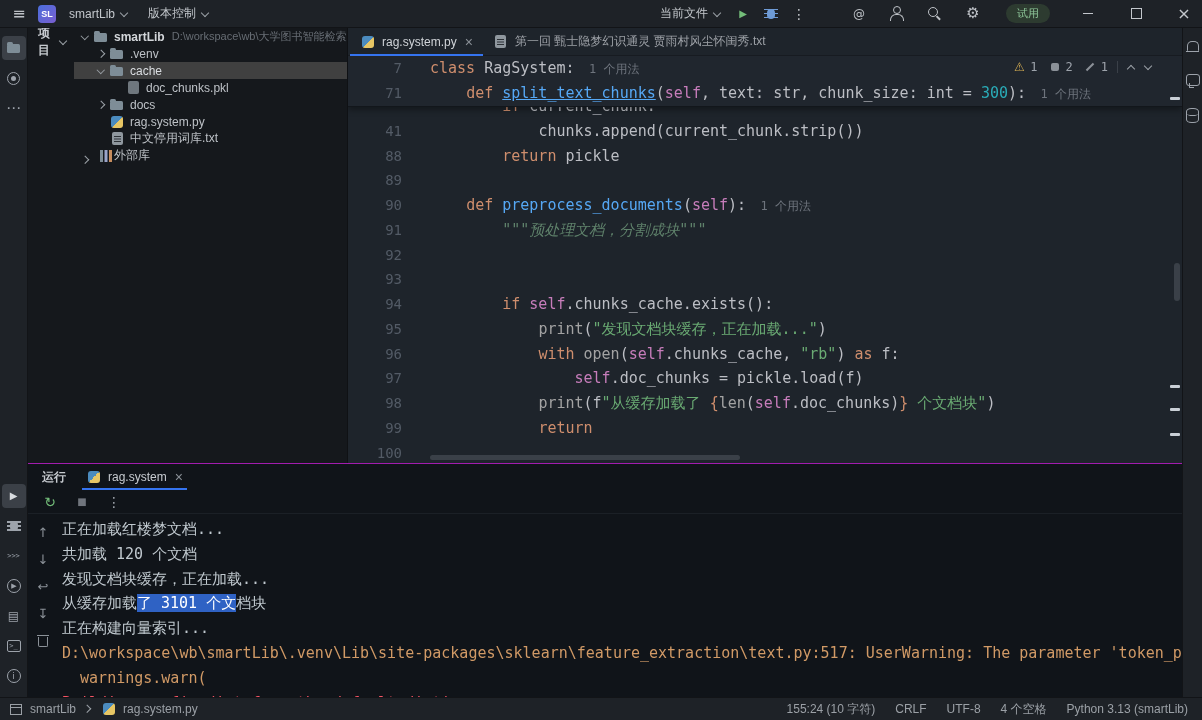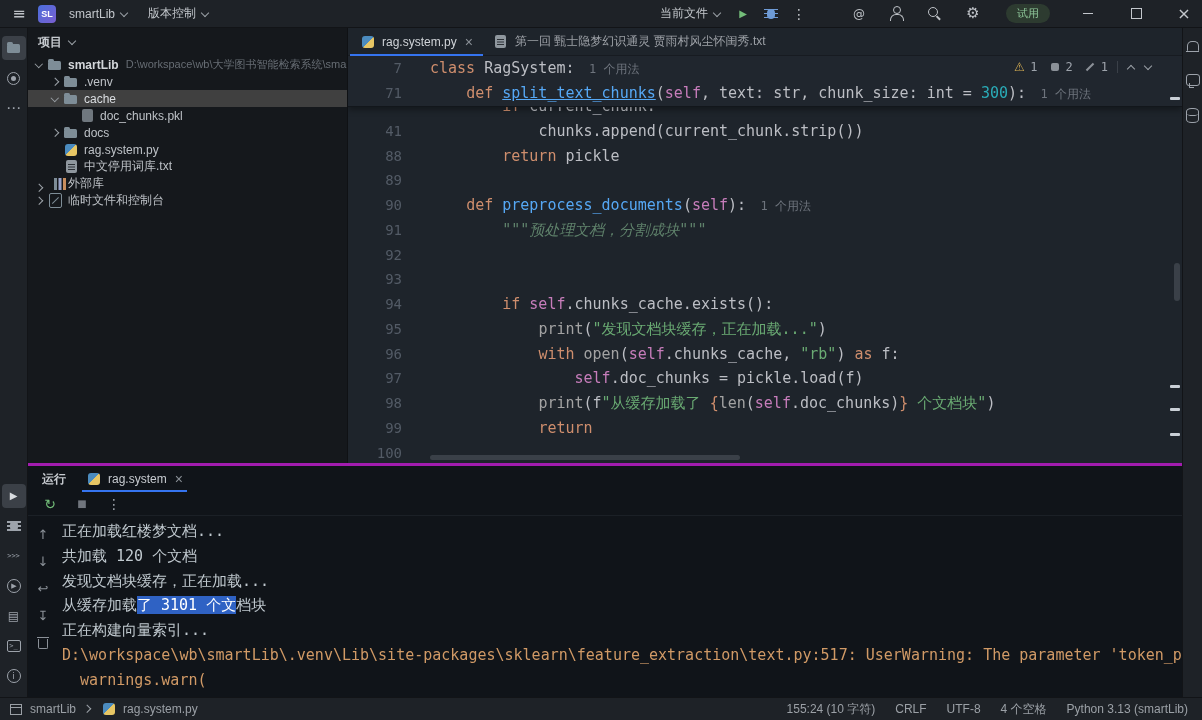--- a/index.html
+++ b/index.html
@@ -94,21 +94,21 @@
   .rightstrip{width:20px;flex:0 0 20px;background:#1e2227;border-left:1px solid #121417;
     display:flex;flex-direction:column;align-items:center;padding-top:10px;gap:16px;color:#9da3ab}
   .strip-btn{width:24px;height:24px;border-radius:4px;display:flex;align-items:center;justify-content:center;color:#9da3ab;margin:3px 0}
   .strip-btn.active{background:#3b4047;color:#d9dce0}
   .strip-btn.sm{width:18px;height:18px;margin:0}
   .strip-spacer{flex:1}
   .content{flex:1;display:flex;flex-direction:column;min-width:0}
   .upper{height:435px;flex:0 0 435px;display:flex;min-height:0}
 
   
-  .project{width:320px;flex:0 0 320px;background:#15181c;border-right:1px solid #0f1114;display:flex;flex-direction:column;overflow:hidden}
+  .project{width:320px;flex:0 0 320px;background:#15181c;border-right:1px solid #0f1114;display:flex;flex-direction:row;overflow:hidden}
   .proj-head{height:28px;flex:0 0 28px;display:flex;align-items:center;gap:6px;padding:0 10px;color:#c7cbd0;font-weight:bold}
   .tree{flex:1;overflow:hidden}
   .trow{height:17px;display:flex;align-items:center;white-space:nowrap;color:#bdc1c6}
   .trow.selected{background:#404040;color:#dadde1}
   .tchev{width:13px;height:8px;position:relative;flex:0 0 13px}
   .tchev.cdown::before,.tchev.cright::before{content:"";position:absolute;width:4.5px;height:4.5px;border-right:1.3px solid #9aa0a6;border-bottom:1.3px solid #9aa0a6;left:2px}
   .tchev.cdown::before{transform:rotate(45deg);top:0}
   .tchev.cright::before{transform:rotate(-45deg);top:1px}
   .tlabel{margin-left:5px}
   .tlabel.bold{font-weight:bold;color:#d3d6da}
@@ -142,21 +142,21 @@
   .tk-plain{color:#bcbec4}
   .tk-inlay{color:#6e747d;font-size:12px}
   .inspect{position:absolute;top:3px;right:30px;z-index:5;display:flex;align-items:center;gap:9px;color:#9da3ab;font-size:12px}
   .insp{display:inline-flex;align-items:center;gap:3px}
   .insp-div{width:1px;height:12px;background:#3a4048}
   .vscroll{position:absolute;right:2px;top:207px;width:6px;height:38px;background:#4a5058;border-radius:3px;opacity:.65;z-index:6}
   .hscroll{position:absolute;left:82px;bottom:3px;width:310px;height:5px;background:#4a5058;border-radius:3px;opacity:.65;z-index:6}
   .emark{position:absolute;right:2px;width:10px;height:3px;border-radius:1px;z-index:6}
 
   
-  .console{flex:1;background:#101419;border-top:3px solid #a21caf;display:flex;flex-direction:column;min-height:0}
+  .console{flex:1;background:#101419;border-top:1px solid #a21caf;display:flex;flex-direction:column;min-height:0}
   .con-head{height:26px;flex:0 0 26px;display:flex;align-items:center;gap:16px;padding-left:14px}
   .con-title{color:#c7cbd0;font-weight:bold}
   .con-tab{display:flex;align-items:center;gap:6px;color:#c7cbd0;height:100%;padding:0 4px;position:relative}
   .con-tab::after{content:"";position:absolute;left:0;right:0;bottom:0;height:2px;background:#3574f0}
   .con-toolbar{height:24px;flex:0 0 24px;display:flex;align-items:center;gap:12px;padding-left:12px;color:#9da3ab;border-bottom:1px solid #1b2026}
   .conbtn{display:flex;align-items:center;justify-content:center;width:20px;height:20px;border-radius:4px}
   .con-body{flex:1;display:flex;min-height:0;overflow:hidden}
   .con-gutter{width:30px;flex:0 0 30px;display:flex;flex-direction:column;align-items:center;gap:7px;padding-top:8px;color:#8b9198}
   .con-out{flex:1;font-family:"DejaVu Sans Mono",monospace;font-size:15px;line-height:24.8px;white-space:pre;overflow:hidden;padding:3px 0 0 4px}
   .conline{white-space:pre;height:24.8px}
@@ -315,25 +315,20 @@
               </div>
               <div class="trow" style="padding-left: 22px;">
                 <span class="tchev"></span>
                 <span class="ic ic-file-text"></span>
                 <span class="tlabel">中文停用词库.txt</span>
               </div>
               <div class="trow" style="padding-left: 6px; align-items: flex-end;">
                 <span class="tchev cright"></span>
                 <span class="ic ic-library"></span>
                 <span class="tlabel">外部库</span>
-              </div>
-              <div class="trow" style="padding-left: 6px;">
-                <span class="tchev cright"></span>
-                <span class="ic ic-scratch"></span>
-                <span class="tlabel">临时文件和控制台</span>
               </div>
             </div>
         </aside>
 
         <section class="editor">
           <div class="tabbar" id="tabbar">
               <div class="tab active">
                 <span class="ic ic-file-python"></span>
                 <span class="tab-label">rag.system.py</span>
                 <span class="tabclose">×</span>

